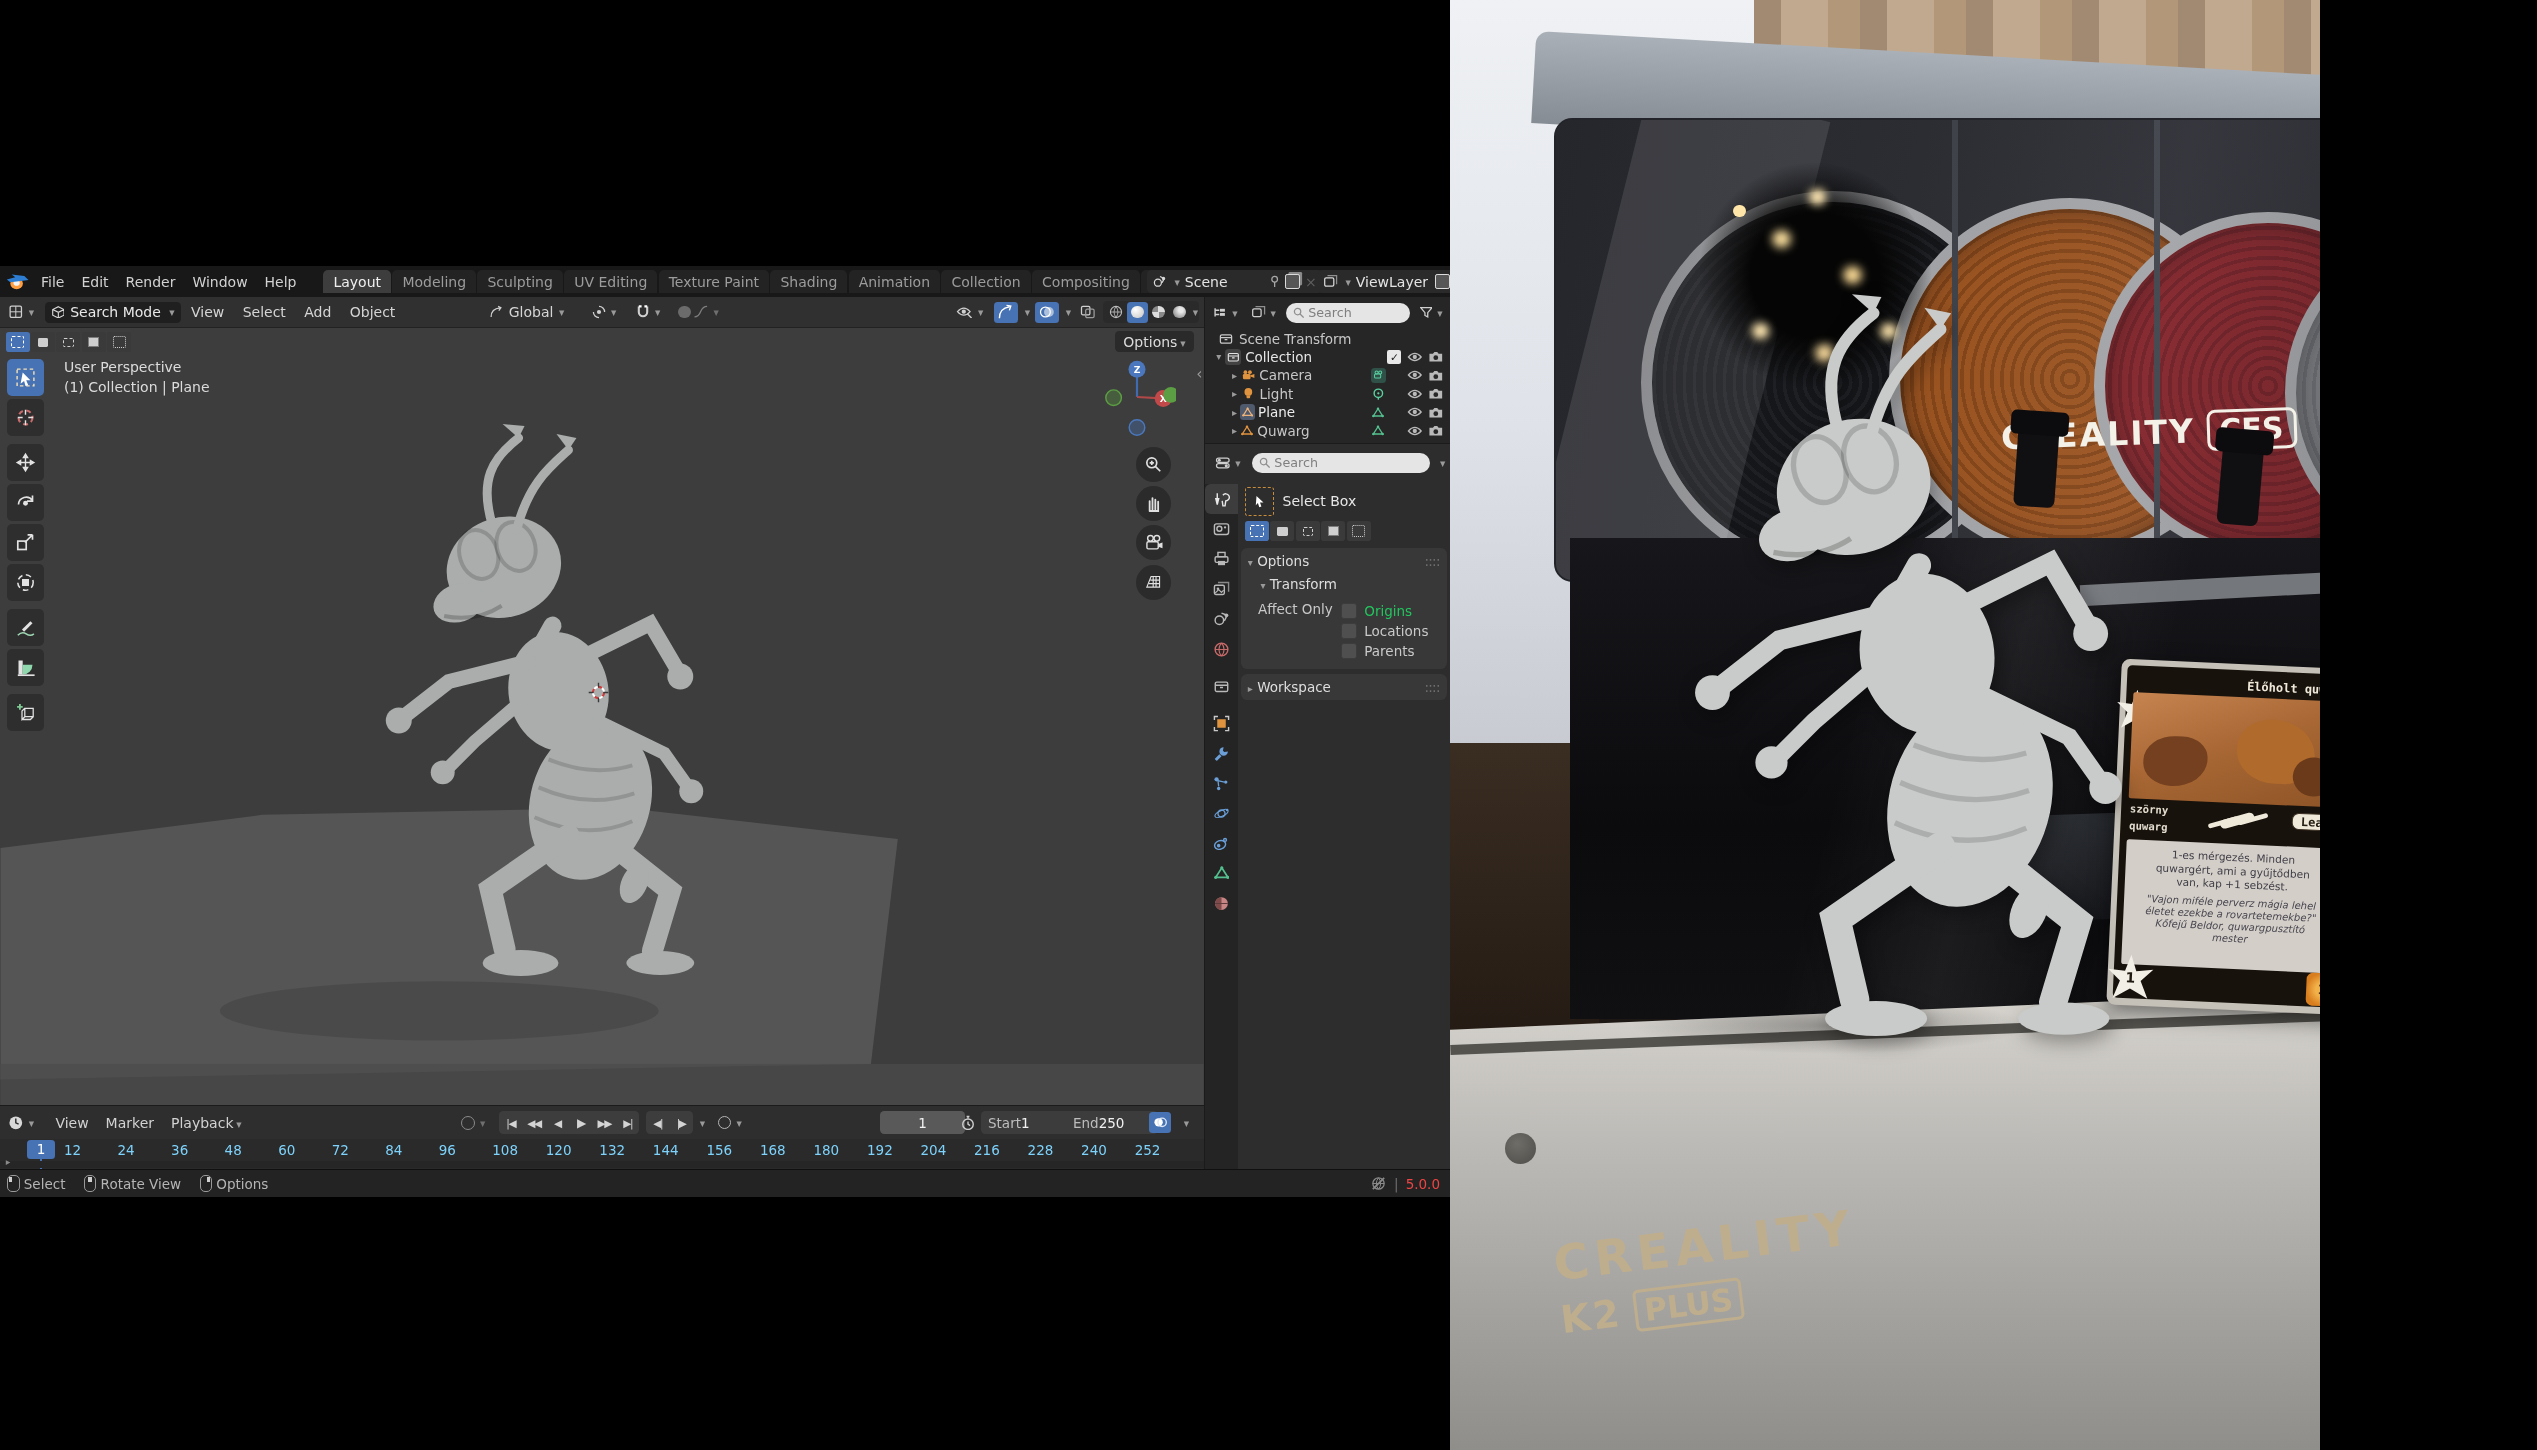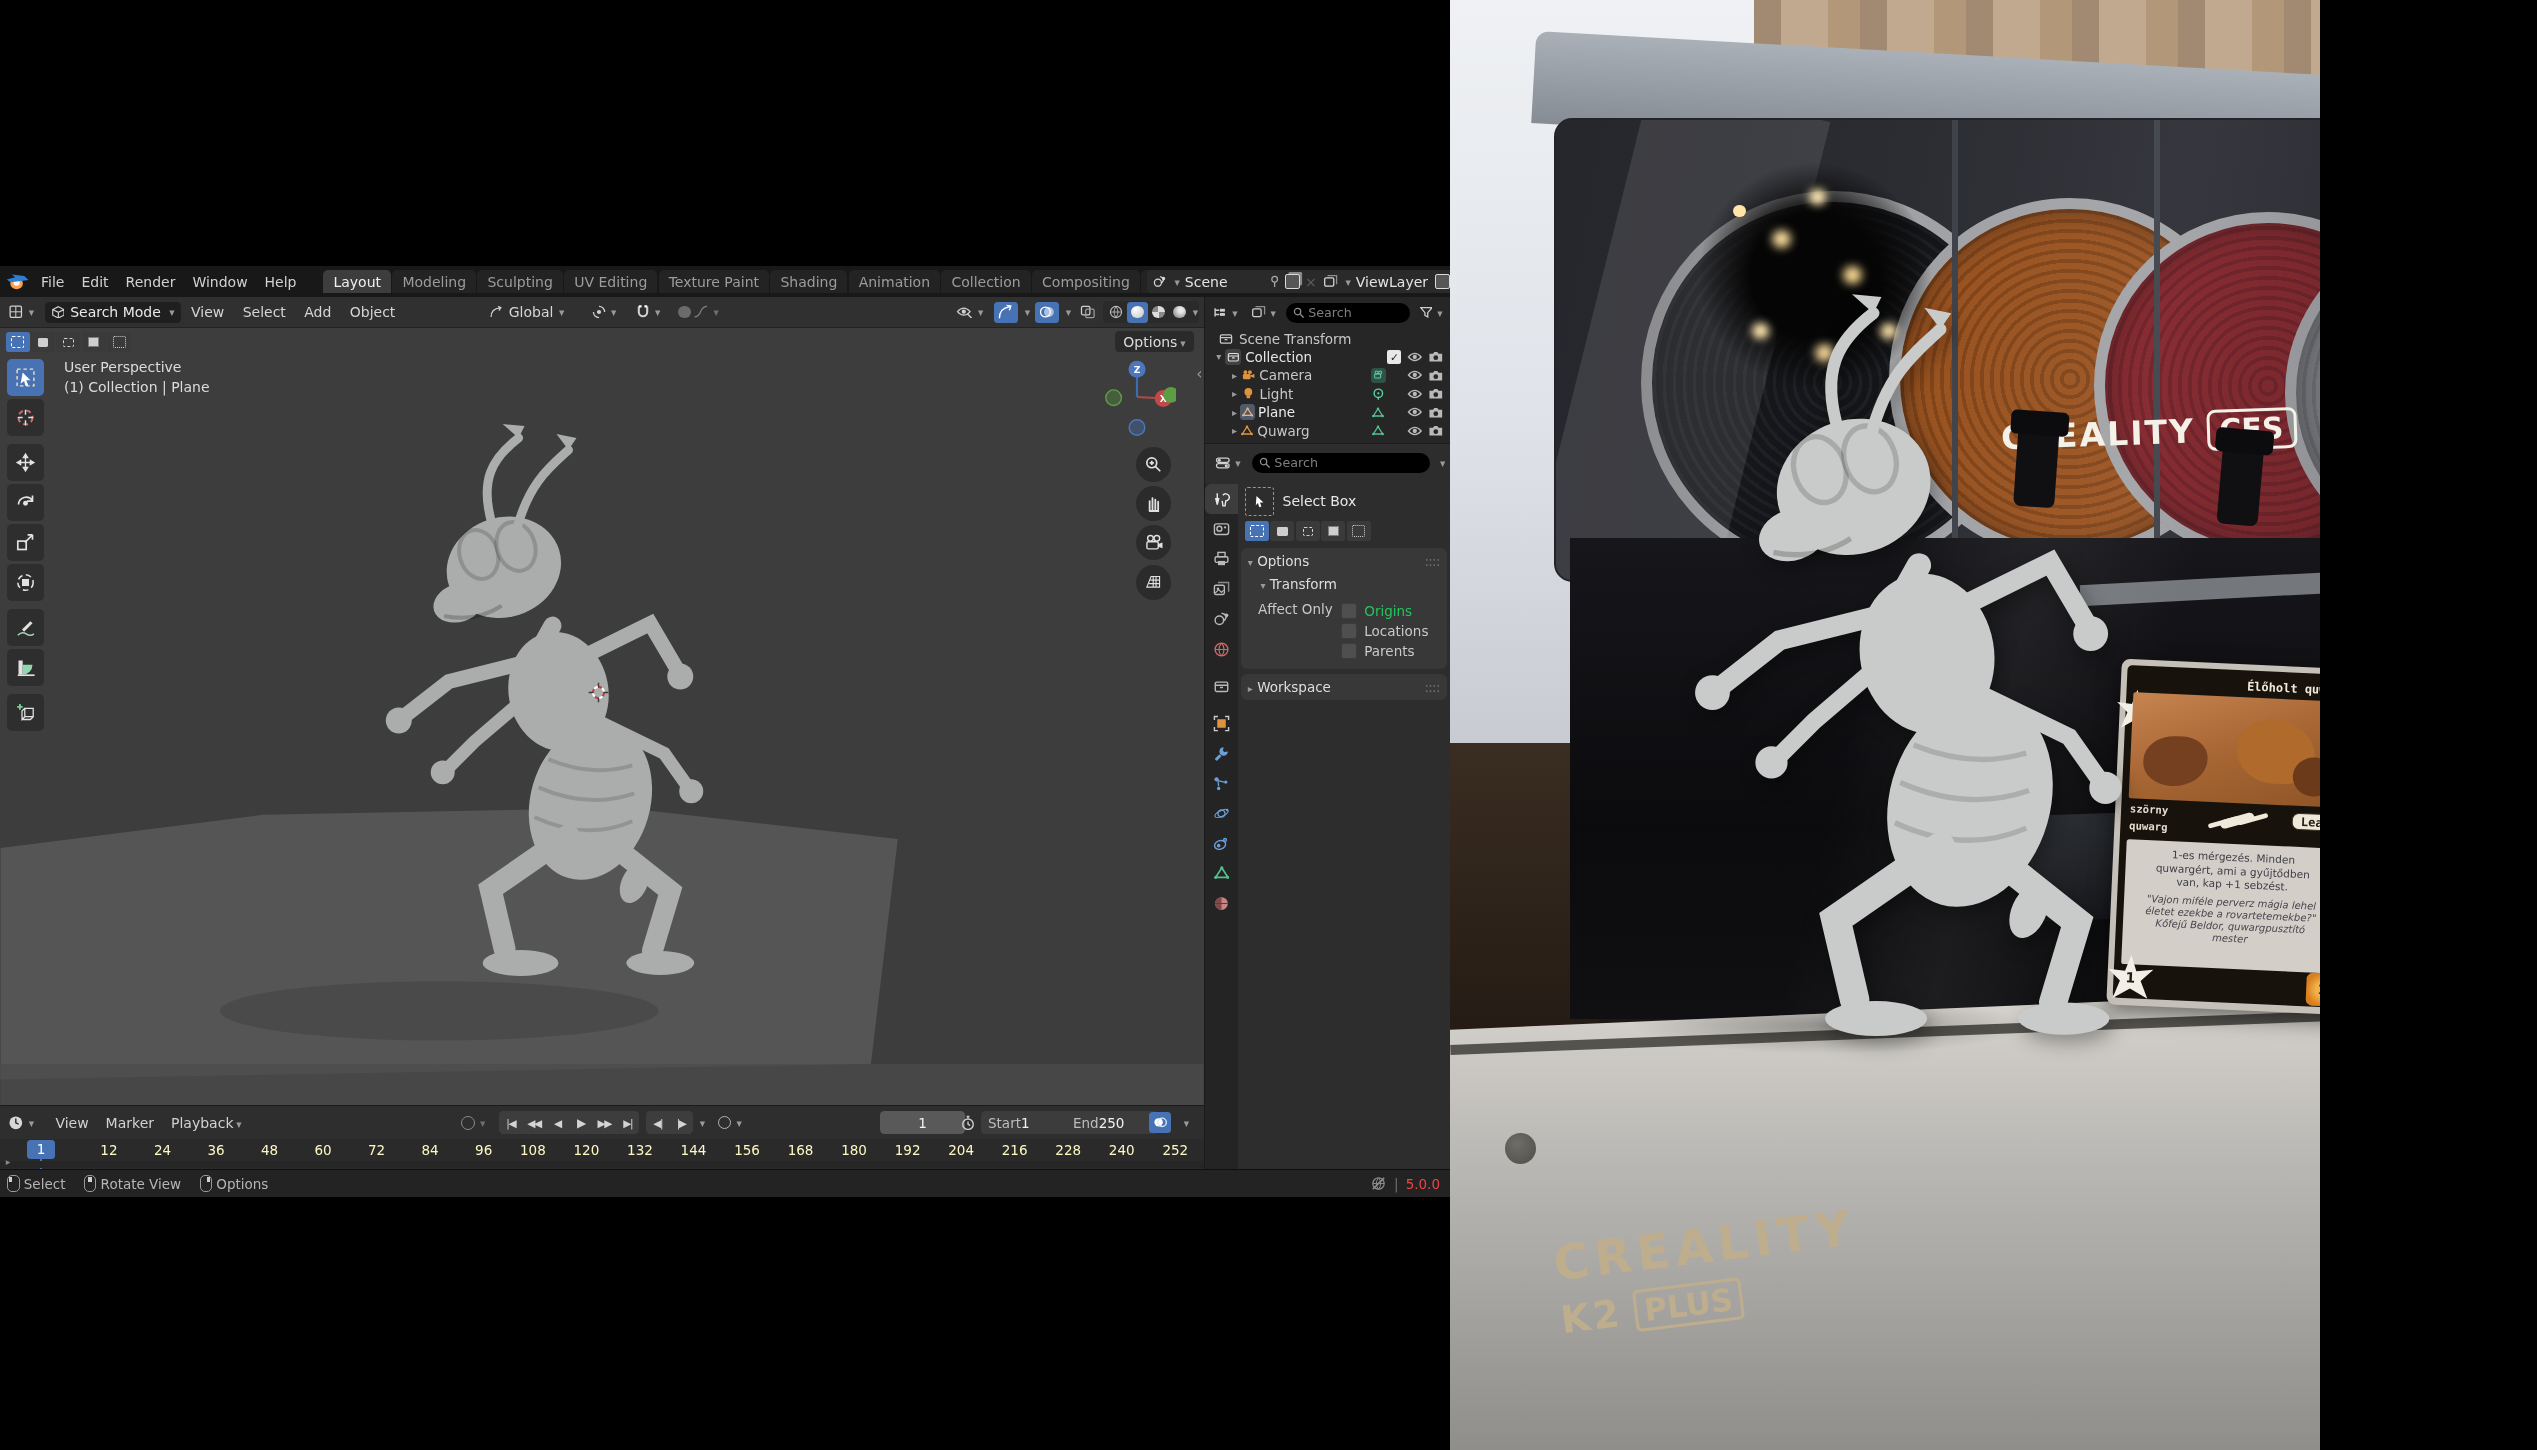--- a/index.html
+++ b/index.html
@@ -23,38 +23,38 @@
   .viewport{position:absolute;left:0;top:62px;width:1204px;height:777px;background:#3d3d3d;overflow:hidden;}
   .tool{width:37px;height:37px;background:#2e2e2e;border-radius:5px;margin-bottom:2.8px;display:flex;align-items:center;justify-content:center;}
   .tool.on{background:#4772b3;}
   .selmode{width:24px;height:20px;background:#3a3a3a;border-radius:2.8px;display:flex;align-items:center;justify-content:center;margin-right:1.4px;}
   .selmode.on{background:#4772b3;}
   .dash{width:11.3px;height:10px;border:1.4px dashed #cfcfcf;border-radius:1.4px;}
   .navbtn{width:35px;height:35px;border-radius:50%;background:rgba(36,36,36,.72);display:flex;align-items:center;justify-content:center;margin-bottom:4.2px;}
   
   .outliner{position:absolute;left:1204px;top:31px;width:246px;height:146px;background:#262626;border-left:1.4px solid #1b1b1b;}
   .olrow{display:flex;align-items:center;height:18.4px;font-size:13.5px;color:#c7c7c7;}
-  .searchpill{background:#000000;border-radius:10px;height:20px;display:flex;align-items:center;padding:0 7px;gap:4.2px;color:#7f7f7f;font-size:12.7px;}
+  .searchpill{background:#e5e5e5;border-radius:10px;height:20px;display:flex;align-items:center;padding:0 7px;gap:4.2px;color:#7f7f7f;font-size:12.7px;}
   .chip{width:15.6px;height:15.6px;border-radius:3.5px;display:flex;align-items:center;justify-content:center;}
   
   .props{position:absolute;left:1204px;top:177px;width:246px;height:726px;background:#2d2d2d;border-left:1.4px solid #1b1b1b;border-top:1.4px solid #1b1b1b;}
   .ptabs{position:absolute;left:0;top:40px;width:33px;height:686px;background:#242424;}
   .ptab{width:33px;height:30px;display:flex;align-items:center;justify-content:center;}
   .ptab.on{background:#3d3d3d;border-radius:5.7px 0 0 5.7px;}
   .panel{background:#383838;border-radius:6.4px;margin:0 4.2px 5.7px 37px;padding:5px 7px;font-size:13.5px;color:#dedede;}
   .chk{width:14px;height:14px;background:#4f4f4f;border:0.7px solid #3c3c3c;border-radius:2.8px;display:inline-block;}
   .chkrow{display:flex;align-items:center;gap:7px;height:20px;}
   
   .timeline{position:absolute;left:0;top:839px;width:1204px;height:62px;background:#2b2b2b;border-top:1.4px solid #1b1b1b;}
   .thead{position:absolute;left:0;top:0;width:1204px;height:33px;background:#2e2e2e;display:flex;align-items:center;}
   .transport{display:flex;background:#3d3d3d;border-radius:4.2px;height:22.7px;align-items:center;}
   .tbtn{width:23.4px;text-align:center;color:#d4d4d4;font-size:10.6px;letter-spacing:-1.4px;}
   .field{background:#3c3c3c;border-radius:4.2px;height:22.7px;display:flex;align-items:center;padding:0 7px;font-size:13.5px;}
   .ruler{position:absolute;left:0;top:33px;width:1204px;height:22.7px;background:#2a2a2a;}
-  .rnum{width:54px;text-align:right;color:#fef9c3;font-size:13.5px;}
+  .rnum{width:54px;text-align:left;color:#7dd3fc;font-size:13.5px;}
   
   .statusbar{position:absolute;left:0;top:903px;width:1450px;height:27px;background:#232323;border-top:0.7px solid #101010;display:flex;align-items:center;font-size:13.5px;color:#b5b5b5;}
   .mouse{width:10.6px;height:15px;border:1.4px solid #9a9a9a;border-radius:5px;position:relative;display:inline-block;margin-right:4.2px;}
   .mouse i{position:absolute;top:0.7px;width:3.5px;height:5px;background:#cfcfcf;}
   
   #photo{position:absolute;left:1450px;top:0;width:1088px;height:1450px;background:#1c1713;overflow:hidden;}
   .spool{position:absolute;border-radius:50%;border:11.3px solid #d4d5d7;box-shadow:0 0 28px rgba(0,0,0,.45) inset;}
   .knob{position:absolute;width:41px;height:85px;background:#101013;border-radius:7px;}
   .knob:before{content:"";position:absolute;left:-8.5px;top:-11.3px;width:58px;height:24px;background:#0c0c0f;border-radius:5.7px;}
   .cardline{font-size:10.6px;line-height:13.5px;color:#3e3e46;text-align:center;}

